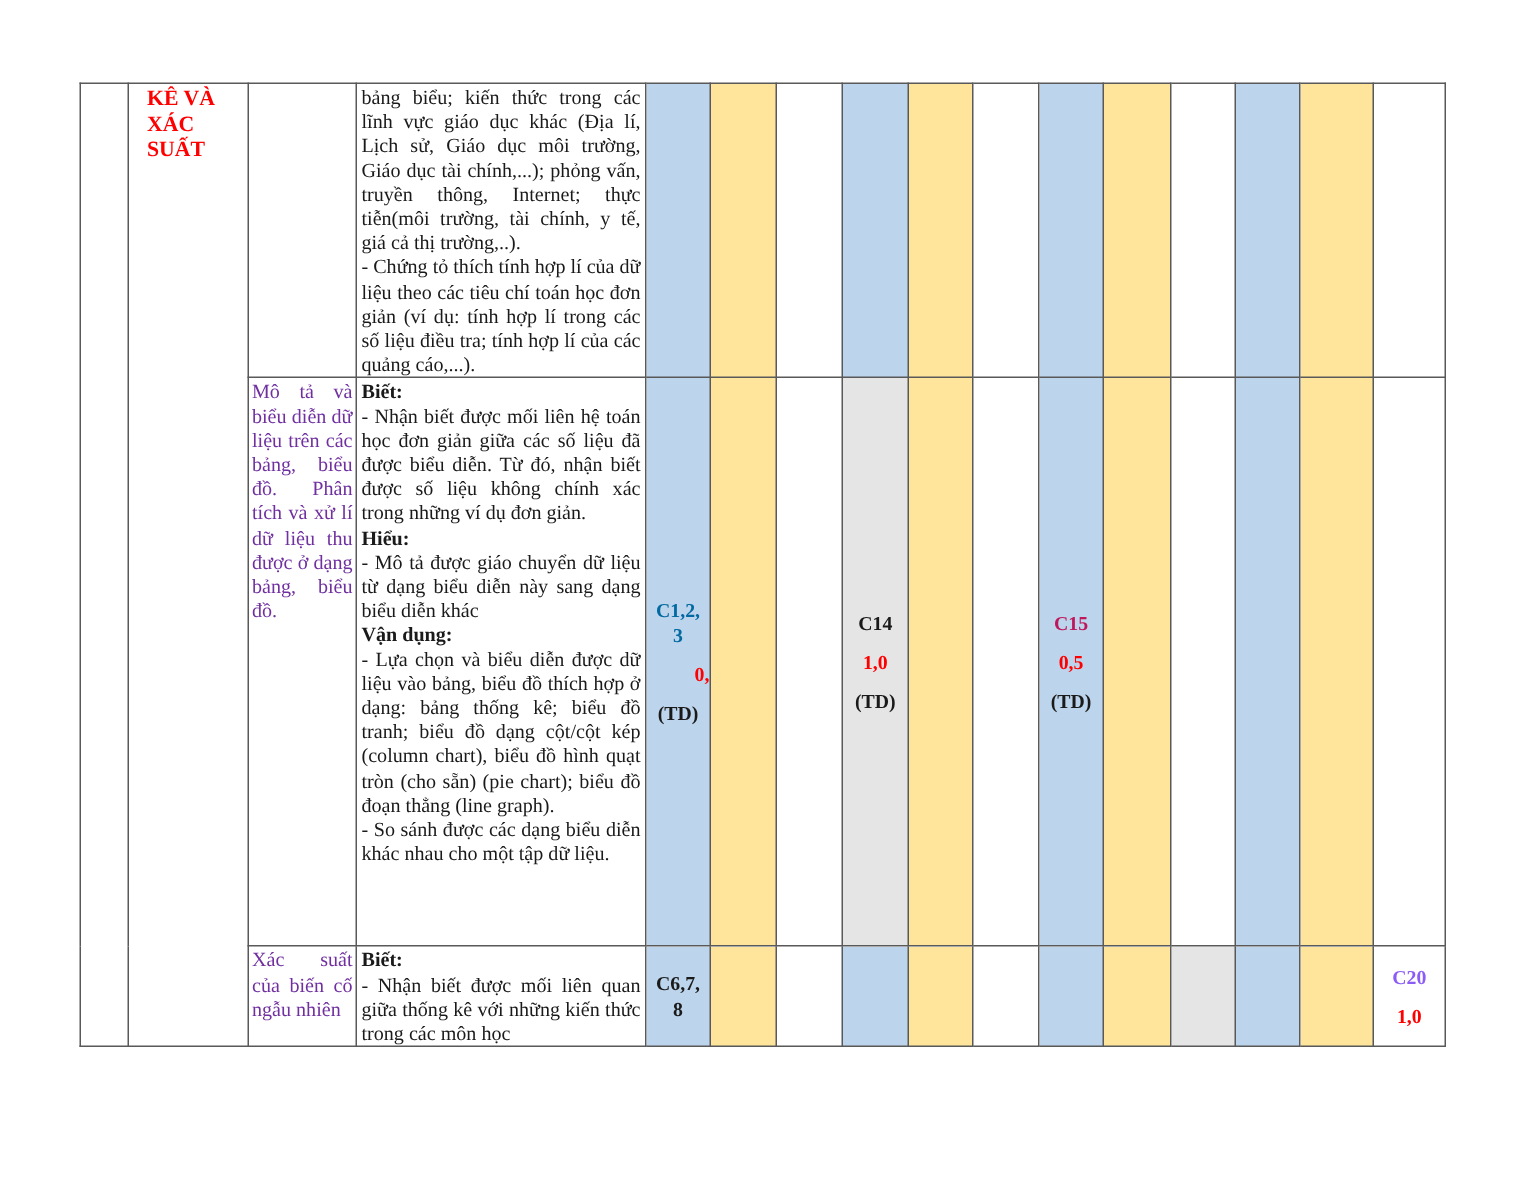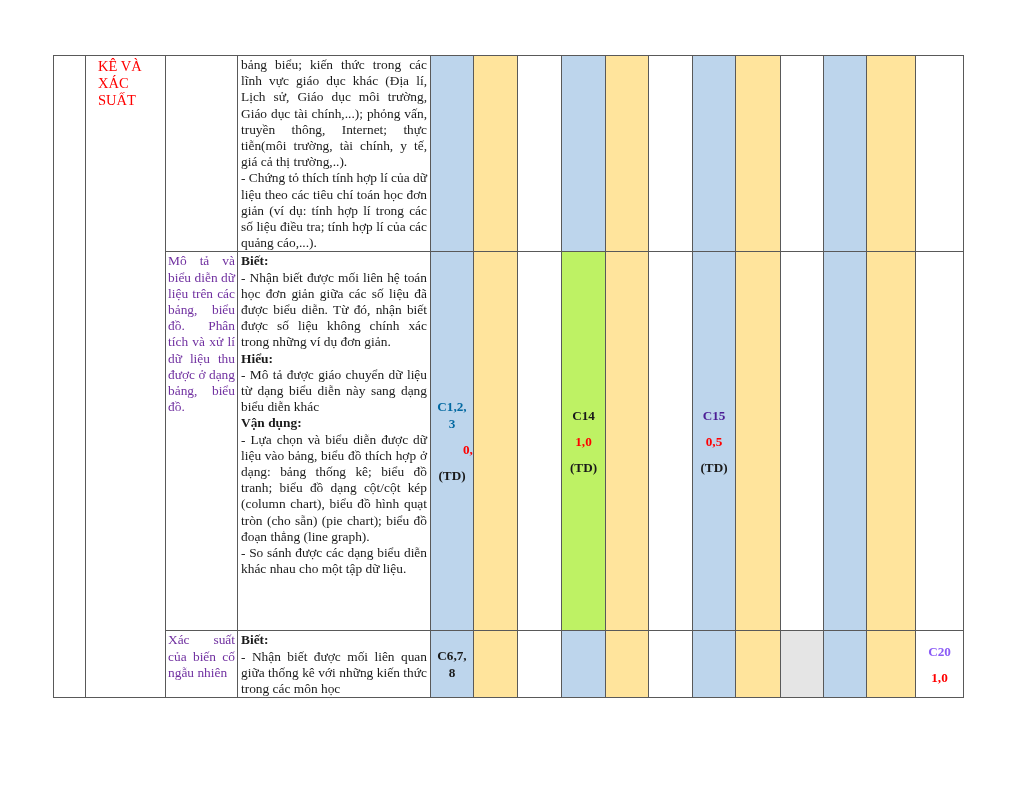--- a/index.html
+++ b/index.html
@@ -19,21 +19,21 @@
   td{
     border:1px solid #595959;
     padding:0;
     vertical-align:top;
     overflow:hidden;
     color:#1a1a1a;
   }
   td.stub-cell{background:#ffffff;}
   td.topic-cell{
     padding:2px 4px 0 12px;
-    font-weight:normal;
+    font-weight:bold;
     font-size:14.5px;
     line-height:17px;
   }
   td.unit-cell{
     padding:1px 2px 1px 2px;
     text-align:justify;
     font-size:13.4px;
     line-height:16.2px;
   }
   td.req-cell{
@@ -120,35 +120,35 @@
             </div>
             <div class="val-group" style="color: rgb(255, 0, 0); margin-left: 32px;">
               <div class="val-line">0,75</div>
             </div>
             <div class="val-group" style="color: rgb(26, 26, 26);">
               <div class="val-line">(TD)</div>
             </div>
           </td>
           <td class="matrix-cell" style="background: rgb(255, 228, 156);"></td>
           <td class="matrix-cell" style="background: rgb(255, 255, 255);"></td>
-          <td class="matrix-cell" style="background: #bef264;">
+          <td class="matrix-cell" style="background: #e5e5e5;">
             <div class="val-group" style="color: rgb(26, 26, 26);">
               <div class="val-line">C14</div>
             </div>
             <div class="val-group" style="color: rgb(255, 0, 0);">
               <div class="val-line">1,0</div>
             </div>
             <div class="val-group" style="color: rgb(26, 26, 26);">
               <div class="val-line">(TD)</div>
             </div>
           </td>
           <td class="matrix-cell" style="background: rgb(255, 228, 156);"></td>
           <td class="matrix-cell" style="background: rgb(255, 255, 255);"></td>
           <td class="matrix-cell" style="background: rgb(189, 213, 236);">
-            <div class="val-group" style="color: #4c1d95;">
+            <div class="val-group" style="color: #be185d;">
               <div class="val-line">C15</div>
             </div>
             <div class="val-group" style="color: rgb(255, 0, 0);">
               <div class="val-line">0,5</div>
             </div>
             <div class="val-group" style="color: rgb(26, 26, 26);">
               <div class="val-line">(TD)</div>
             </div>
           </td>
           <td class="matrix-cell" style="background: rgb(255, 228, 156);"></td>

